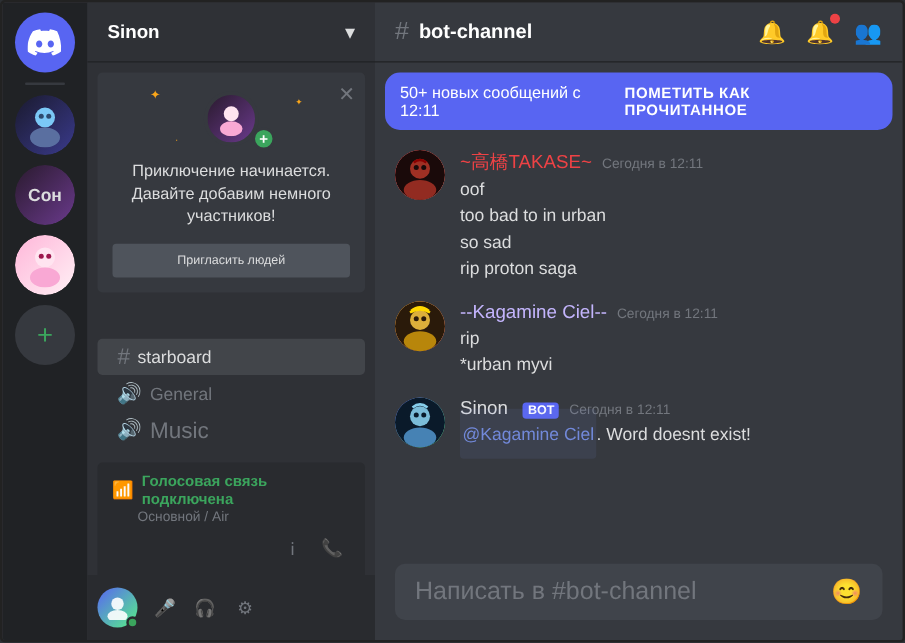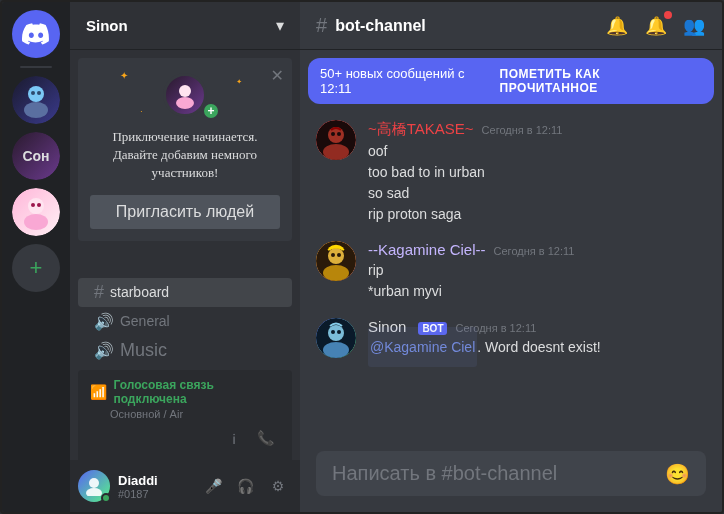--- a/index.html
+++ b/index.html
@@ -153,30 +153,29 @@
       color: #faa61a;
       position: absolute;
       font-size: 10px;
     }
     .welcome-text {
       color: #dcddde;
       font-size: 13px;
       text-align: center;
       line-height: 1.4;
       margin-bottom: 12px;
-      font-family: Liberation Serif, serif;
     }
     .invite-btn {
       width: 100%;
       padding: 8px;
       background: #4f545c;
       color: #dcddde;
       border: none;
       border-radius: 3px;
-      font-size: 16px;
+      font-size: 10px;
       cursor: pointer;
       text-align: center;
     }
     
     .channel-list {
       flex: 1;
       padding: 8px 0;
       overflow-y: auto;
     }
     .channel-category {
@@ -597,24 +596,20 @@
       </div>
     </div>
 
     <div class="user-panel">
       <div class="user-avatar-small" style="background:linear-gradient(135deg,#5865f2,#57f287);">
         <svg width="20" height="20" viewBox="0 0 20 20">
           <circle cx="10" cy="7" r="5" fill="white" opacity="0.9"></circle>
           <ellipse cx="10" cy="17" rx="8" ry="5" fill="white" opacity="0.9"></ellipse>
         </svg>
         <div class="user-status-dot"></div>
-      </div>
-      <div class="user-info">
-        <div class="user-name-small">Diaddi</div>
-        <div class="user-tag">#0187</div>
       </div>
       <div class="user-controls">
         <button class="user-control-btn">🎤</button>
         <button class="user-control-btn">🎧</button>
         <button class="user-control-btn">⚙</button>
       </div>
     </div>
   </div>
 
   <div class="chat-area">

